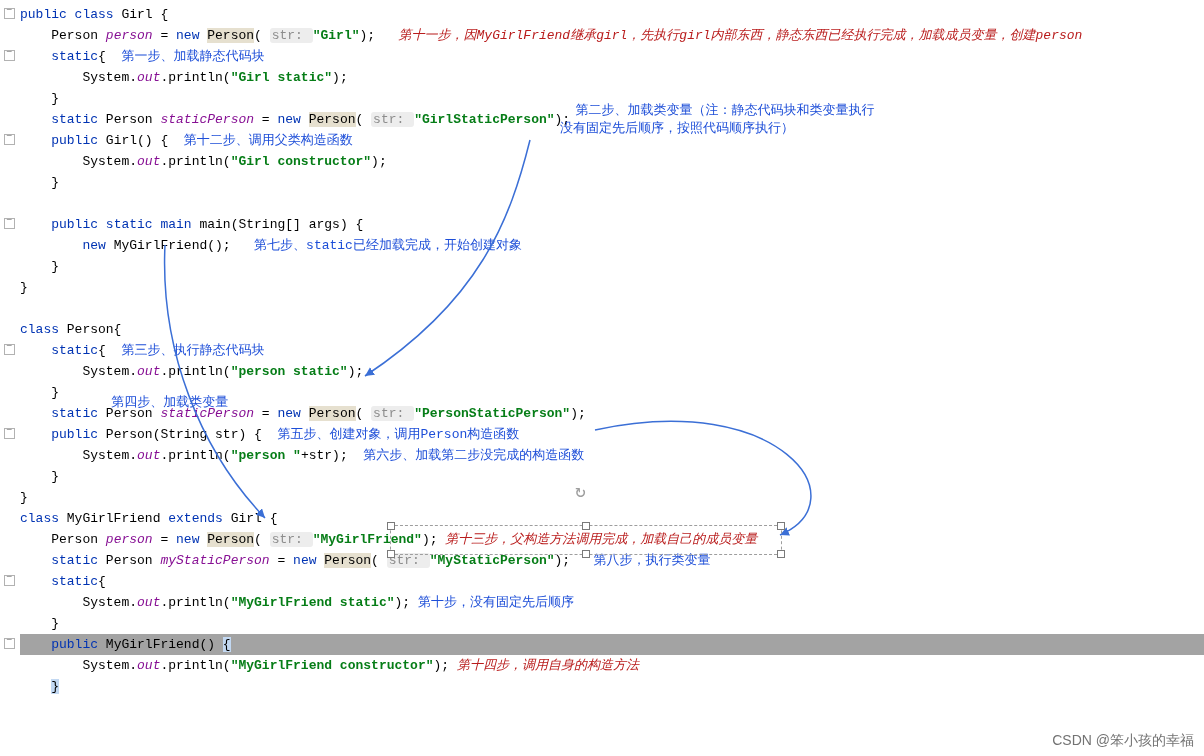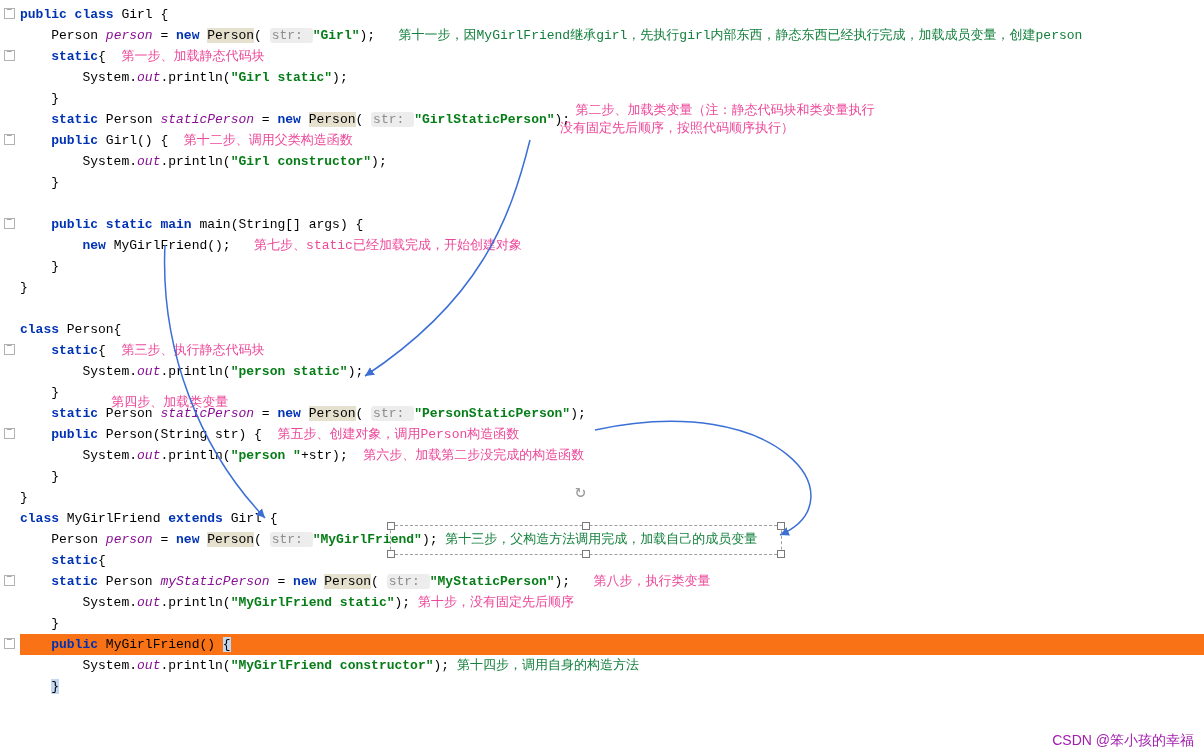--- a/index.html
+++ b/index.html
@@ -16,27 +16,27 @@
   .editor {
     position: relative;
     padding: 4px 0 4px 20px;
     line-height: 21px;
   }
   .line {
     white-space: pre;
     height: 21px;
     position: relative;
   }
-  .kw { color: #0033b3; font-weight: bold; }
+  .kw { color: #0033b3; font-weight: normal; }
   .fld { color: #871094; font-style: italic; }
   .str { color: #067d17; font-weight: bold; }
   .hintbg { background: #ededed; color:#8d8d8d; border-radius:3px; padding:0 2px;}
   .newbg { background: #e6e0cf; }
-  .ann { color: #15803d; }
-  .ann2 { color: #ec4899; }
+  .ann { color: #b91c1c; font-style: italic; }
+  .ann2 { color: #1d4ed8; }
   .gutter {
     position: absolute;
     left: 0;
     top: 0;
     bottom: 0;
     width: 16px;
     background: #fff;
   }
   .fold {
     position: absolute;
@@ -50,42 +50,42 @@
     content: "−";
     position: absolute;
     top: -4px;
     left: 1px;
     font-size: 10px;
     color: #888;
   }
   .hlblock {
     background: #c2d8f2;
   }
-  .sel-line { background: #f97316; }
+  .sel-line { background: #a3a3a3; }
   svg.arrows {
     position: absolute;
     left: 0; top: 0;
     width: 1204px;
     height: 756px;
     pointer-events: none;
   }
   .selbox {
     position:absolute;
     border:1px dashed #9e9e9e;
   }
   .handle {
     position:absolute;
     width:6px; height:6px;
     background:#fff;
     border:1px solid #7a7a7a;
   }
   .watermark {
     position:absolute;
     right:10px; bottom:6px;
-    color:#a21caf;
+    color:#737373;
     font-family: sans-serif;
     font-size:14px;
   }
   .recycle {
     position:absolute;
     color:#9e9e9e;
   }
 </style>
 </head>
 <body>
@@ -110,22 +110,22 @@
 <div class="line"><span>    </span><span class="kw">static</span><span>{</span><span class="ann2">  第三步、执行静态代码块</span></div>
 <div class="line"><span>        System.</span><span class="fld">out</span><span>.println(</span><span class="str">"person static"</span><span>);</span></div>
 <div class="line"><span>    }</span><span class="ann2" style="position:absolute; left:60px; top:10px;text-align:right;">    第四步、加载类变量</span></div>
 <div class="line"><span>    </span><span class="kw">static </span><span>Person </span><span class="fld">staticPerson </span><span>= </span><span class="kw">new </span><span class="newbg">Person</span><span>( </span><span class="hintbg">str: </span><span class="str">"PersonStaticPerson"</span><span>);</span></div>
 <div class="line"><span>    </span><span class="kw">public </span><span>Person(String str) {</span><span class="ann2">  第五步、创建对象，调用Person构造函数</span></div>
 <div class="line"><span>        System.</span><span class="fld">out</span><span>.println(</span><span class="str">"person "</span><span>+str);</span><span class="ann2">  第六步、加载第二步没完成的构造函数</span></div>
 <div class="line"><span>    }</span></div>
 <div class="line"><span>}</span></div>
 <div class="line"><span class="kw">class </span><span>MyGirlFriend </span><span class="kw">extends </span><span>Girl </span><span>{</span></div>
 <div class="line"><span>    </span><span>Person </span><span class="fld">person </span><span>= </span><span class="kw">new </span><span class="newbg">Person</span><span>( </span><span class="hintbg">str: </span><span class="str">"MyGirlFriend"</span><span>);</span><span class="ann"> 第十三步，父构造方法调用完成，加载自己的成员变量</span></div>
+<div class="line"><span>    </span><span class="kw">static </span><span>Person </span><span class="fld">myStaticPerson </span><span>= </span><span class="kw">new </span><span class="newbg">Person</span><span>( </span><span class="hintbg">str: </span><span class="str">"MyStaticPerson"</span><span>);</span><span class="ann2">   第八步，执行类变量</span></div>
 <div class="line"><span>    </span><span class="kw">static</span><span>{</span></div>
-<div class="line"><span>    </span><span class="kw">static </span><span>Person </span><span class="fld">myStaticPerson </span><span>= </span><span class="kw">new </span><span class="newbg">Person</span><span>( </span><span class="hintbg">str: </span><span class="str">"MyStaticPerson"</span><span>);</span><span class="ann2">   第八步，执行类变量</span></div>
 <div class="line"><span>        System.</span><span class="fld">out</span><span>.println(</span><span class="str">"MyGirlFriend static"</span><span>);</span><span class="ann2"> 第十步，没有固定先后顺序</span></div>
 <div class="line"><span>    }</span></div>
 <div class="line sel-line"><span>    </span><span class="kw">public </span><span>MyGirlFriend() </span><span class="hlblock">{</span></div>
 <div class="line"><span>        System.</span><span class="fld">out</span><span>.println(</span><span class="str">"MyGirlFriend constructor"</span><span>);</span><span class="ann"> 第十四步，调用自身的构造方法</span></div>
 <div class="line"><span>    </span><span class="hlblock">}</span></div>
 <div class="line"><span></span></div>
 <div class="line"><span></span></div>
 
 </div>
 

